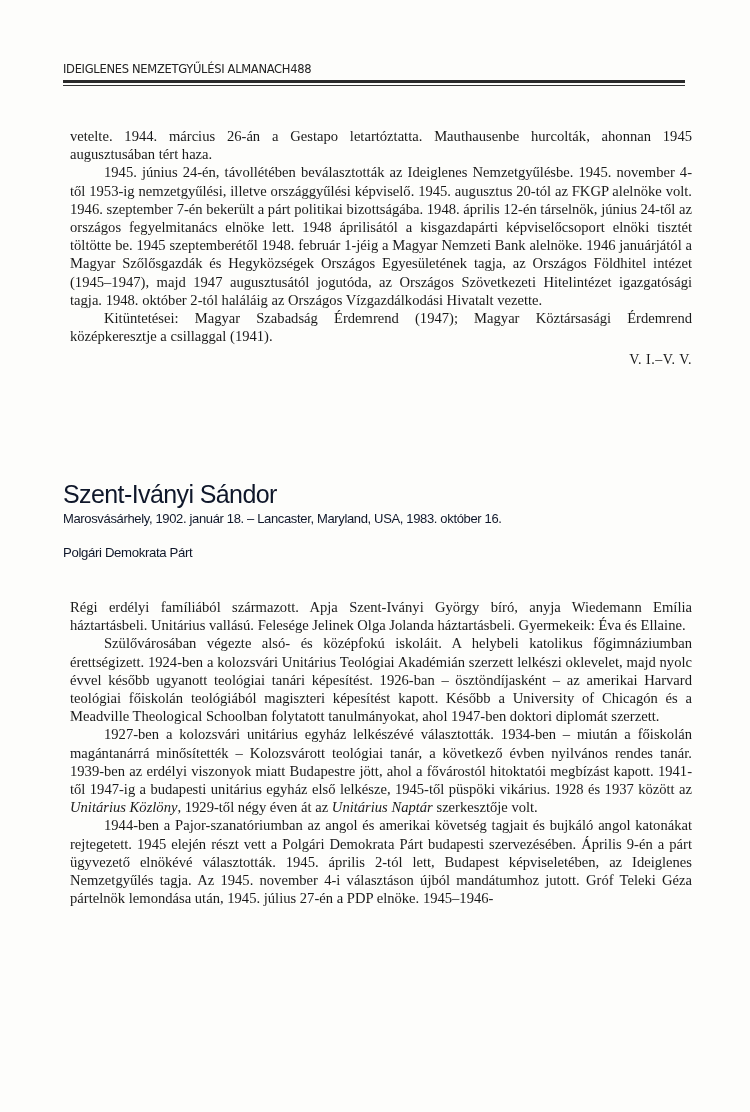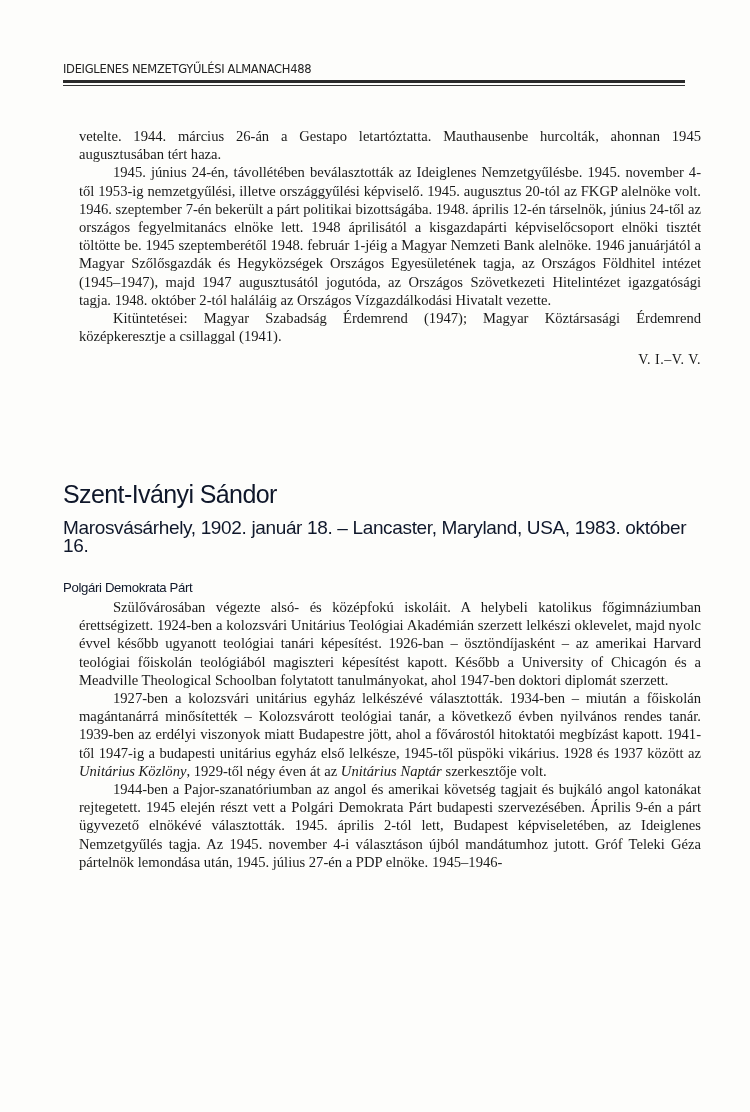--- a/index.html
+++ b/index.html
@@ -19,21 +19,21 @@
     }
     .rule-thick {
       position: absolute; left: 63px; top: 80px; width: 622px; height: 3px;
       background: #2a2a2a;
     }
     .rule-thin {
       position: absolute; left: 63px; top: 85px; width: 622px; height: 1px;
       background: #333;
     }
     .body-text {
-      position: absolute; left: 79px; width: 622px;
+      position: absolute; left: 70px; width: 622px;
       font-family: "Liberation Serif", serif;
       font-size: 14.6px; line-height: 18.2px;
       text-align: justify;
     }
     .body-text p { margin: 0; }
     .body-text p.indent { text-indent: 34px; }
     .sig {
       text-align: right;
       font-family: "Liberation Serif", serif;
       font-size: 14px;
@@ -43,24 +43,24 @@
     .entry-head {
       position: absolute; left: 63px; top: 478px; width: 640px;
       font-family: Liberation Sans, sans-serif;
       color: #0f172a;
     }
     .entry-name {
       font-size: 25px; font-weight: normal; letter-spacing: -0.6px;
       margin: 0; line-height: 32px;
     }
     .entry-birth {
-      font-size: 19px; letter-spacing: -0.35px; margin-top: 9px; line-height: 18px;
+      font-size: 13px; letter-spacing: -0.35px; line-height: 18px;
     }
     .entry-party {
-      font-size: 13.2px; letter-spacing: -0.35px; margin-top: 24px; line-height: 18px;
+      font-size: 13.2px; letter-spacing: -0.35px; margin-top: 16px; line-height: 18px;
     }
     i { }
   </style>
 </head>
 <body>
 
 <div class="running-head">
   <span>IDEIGLENES NEMZETGYŰLÉSI ALMANACH</span>
   <span>488</span>
 </div>
@@ -74,16 +74,17 @@
   <div class="sig">V. I.–V. V.</div>
 </div>
 
 <div class="entry-head">
   <h1 class="entry-name">Szent-Iványi Sándor</h1>
   <div class="entry-birth">Marosvásárhely, 1902. január 18. – Lancaster, Maryland, USA, 1983. október 16.</div>
   <div class="entry-party">Polgári Demokrata Párt</div>
 </div>
 
 <div class="body-text" style="top:598px;">
+  <p>Régi erdélyi famíliából származott. Apja Szent-Iványi György bíró, anyja Wiedemann Emília háztartásbeli. Unitárius vallású. Felesége Jelinek Olga Jolanda háztartásbeli. Gyermekeik: Éva és Ellaine.</p>
   <p class="indent">Szülővárosában végezte alsó- és középfokú iskoláit. A helybeli katolikus főgimnáziumban érettségizett. 1924-ben a kolozsvári Unitárius Teológiai Akadémián szerzett lelkészi oklevelet, majd nyolc évvel később ugyanott teológiai tanári képesítést. 1926-ban – ösztöndíjasként – az amerikai Harvard teológiai főiskolán teológiából magiszteri képesítést kapott. Később a University of Chicagón és a Meadville Theological Schoolban folytatott tanulmányokat, ahol 1947-ben doktori diplomát szerzett.</p>
   <p class="indent"><span>1927-ben a kolozsvári unitárius egyház lelkészévé választották. 1934-ben – miután a főiskolán magántanárrá minősítették – Kolozsvárott teológiai tanár, a következő évben nyilvános rendes tanár. 1939-ben az erdélyi viszonyok miatt Budapestre jött, ahol a fővárostól hitoktatói megbízást kapott. 1941-től 1947-ig a budapesti unitárius egyház első lelkésze, 1945-től püspöki vikárius. 1928 és 1937 között az </span><i>Unitárius Közlöny</i><span>, 1929-től négy éven át az </span><i>Unitárius Naptár</i><span> szerkesztője volt.</span></p>
   <p class="indent">1944-ben a Pajor-szanatóriumban az angol és amerikai követség tagjait és bujkáló angol katonákat rejtegetett. 1945 elején részt vett a Polgári Demokrata Párt budapesti szervezésében. Április 9-én a párt ügyvezető elnökévé választották. 1945. április 2-tól lett, Budapest képviseletében, az Ideiglenes Nemzetgyűlés tagja. Az 1945. november 4-i választáson újból mandátumhoz jutott. Gróf Teleki Géza pártelnök lemondása után, 1945. július 27-én a PDP elnöke. 1945–1946-</p>
 </div>
 
 </body></html>

